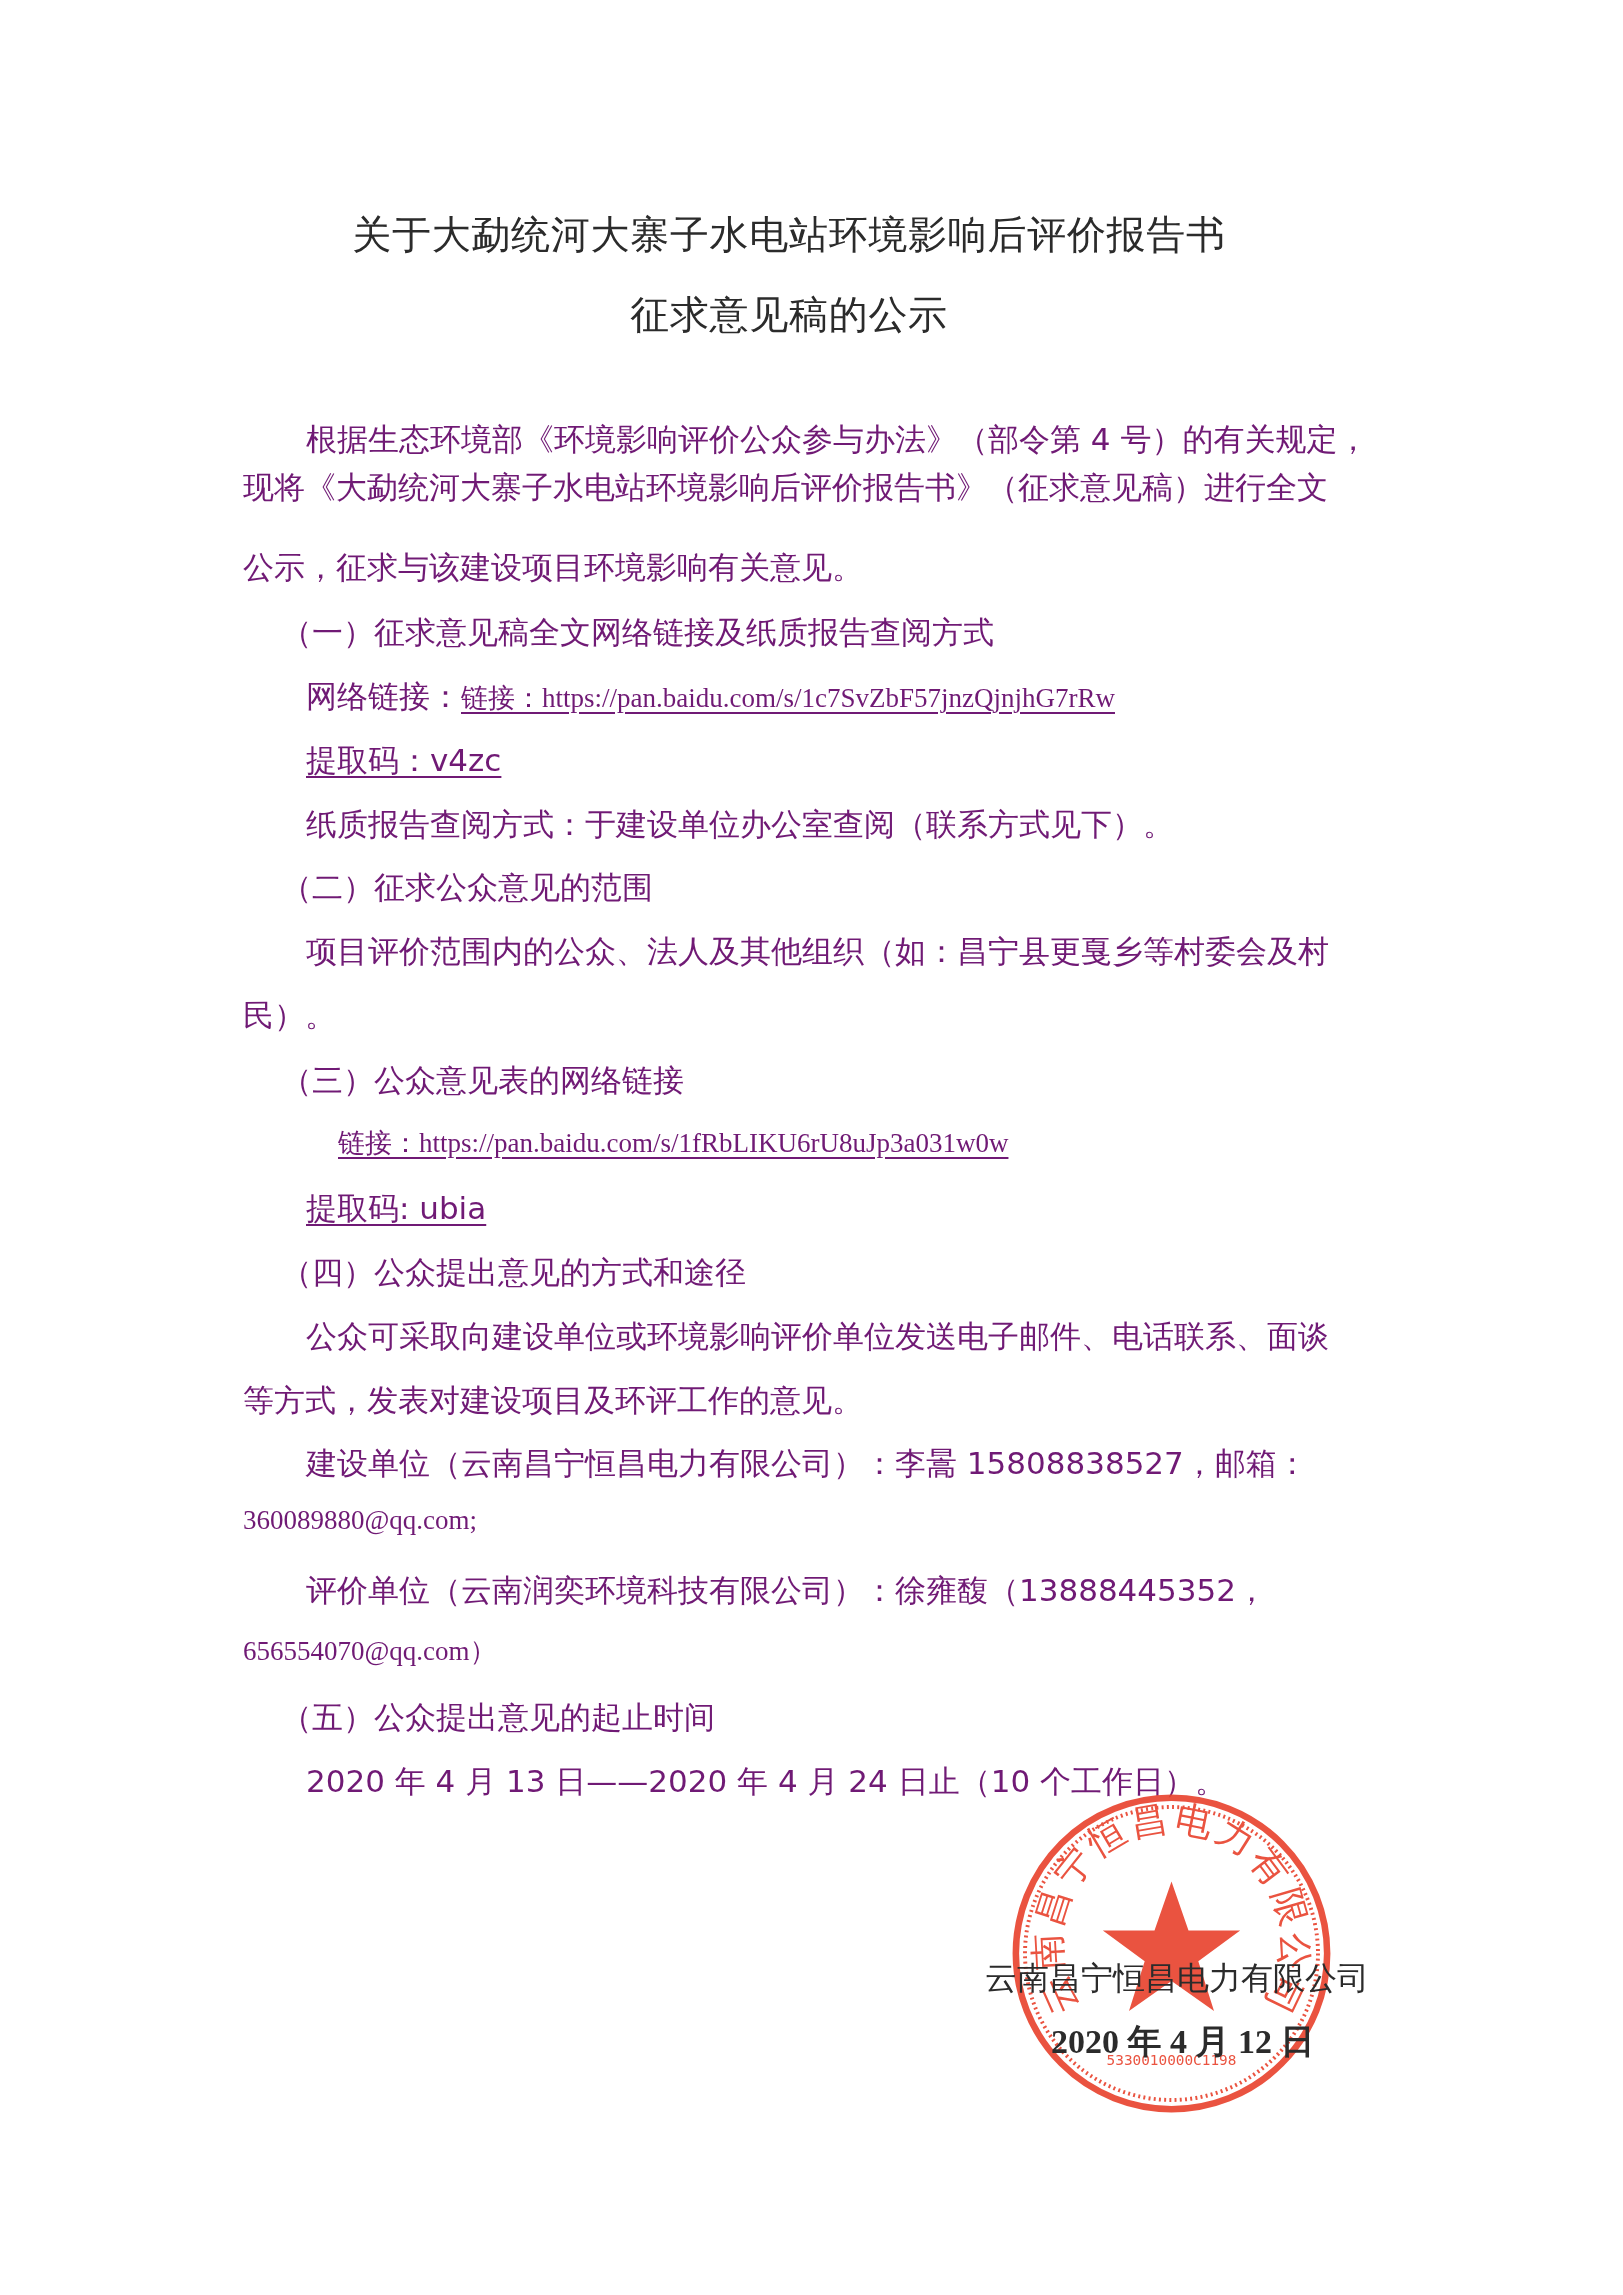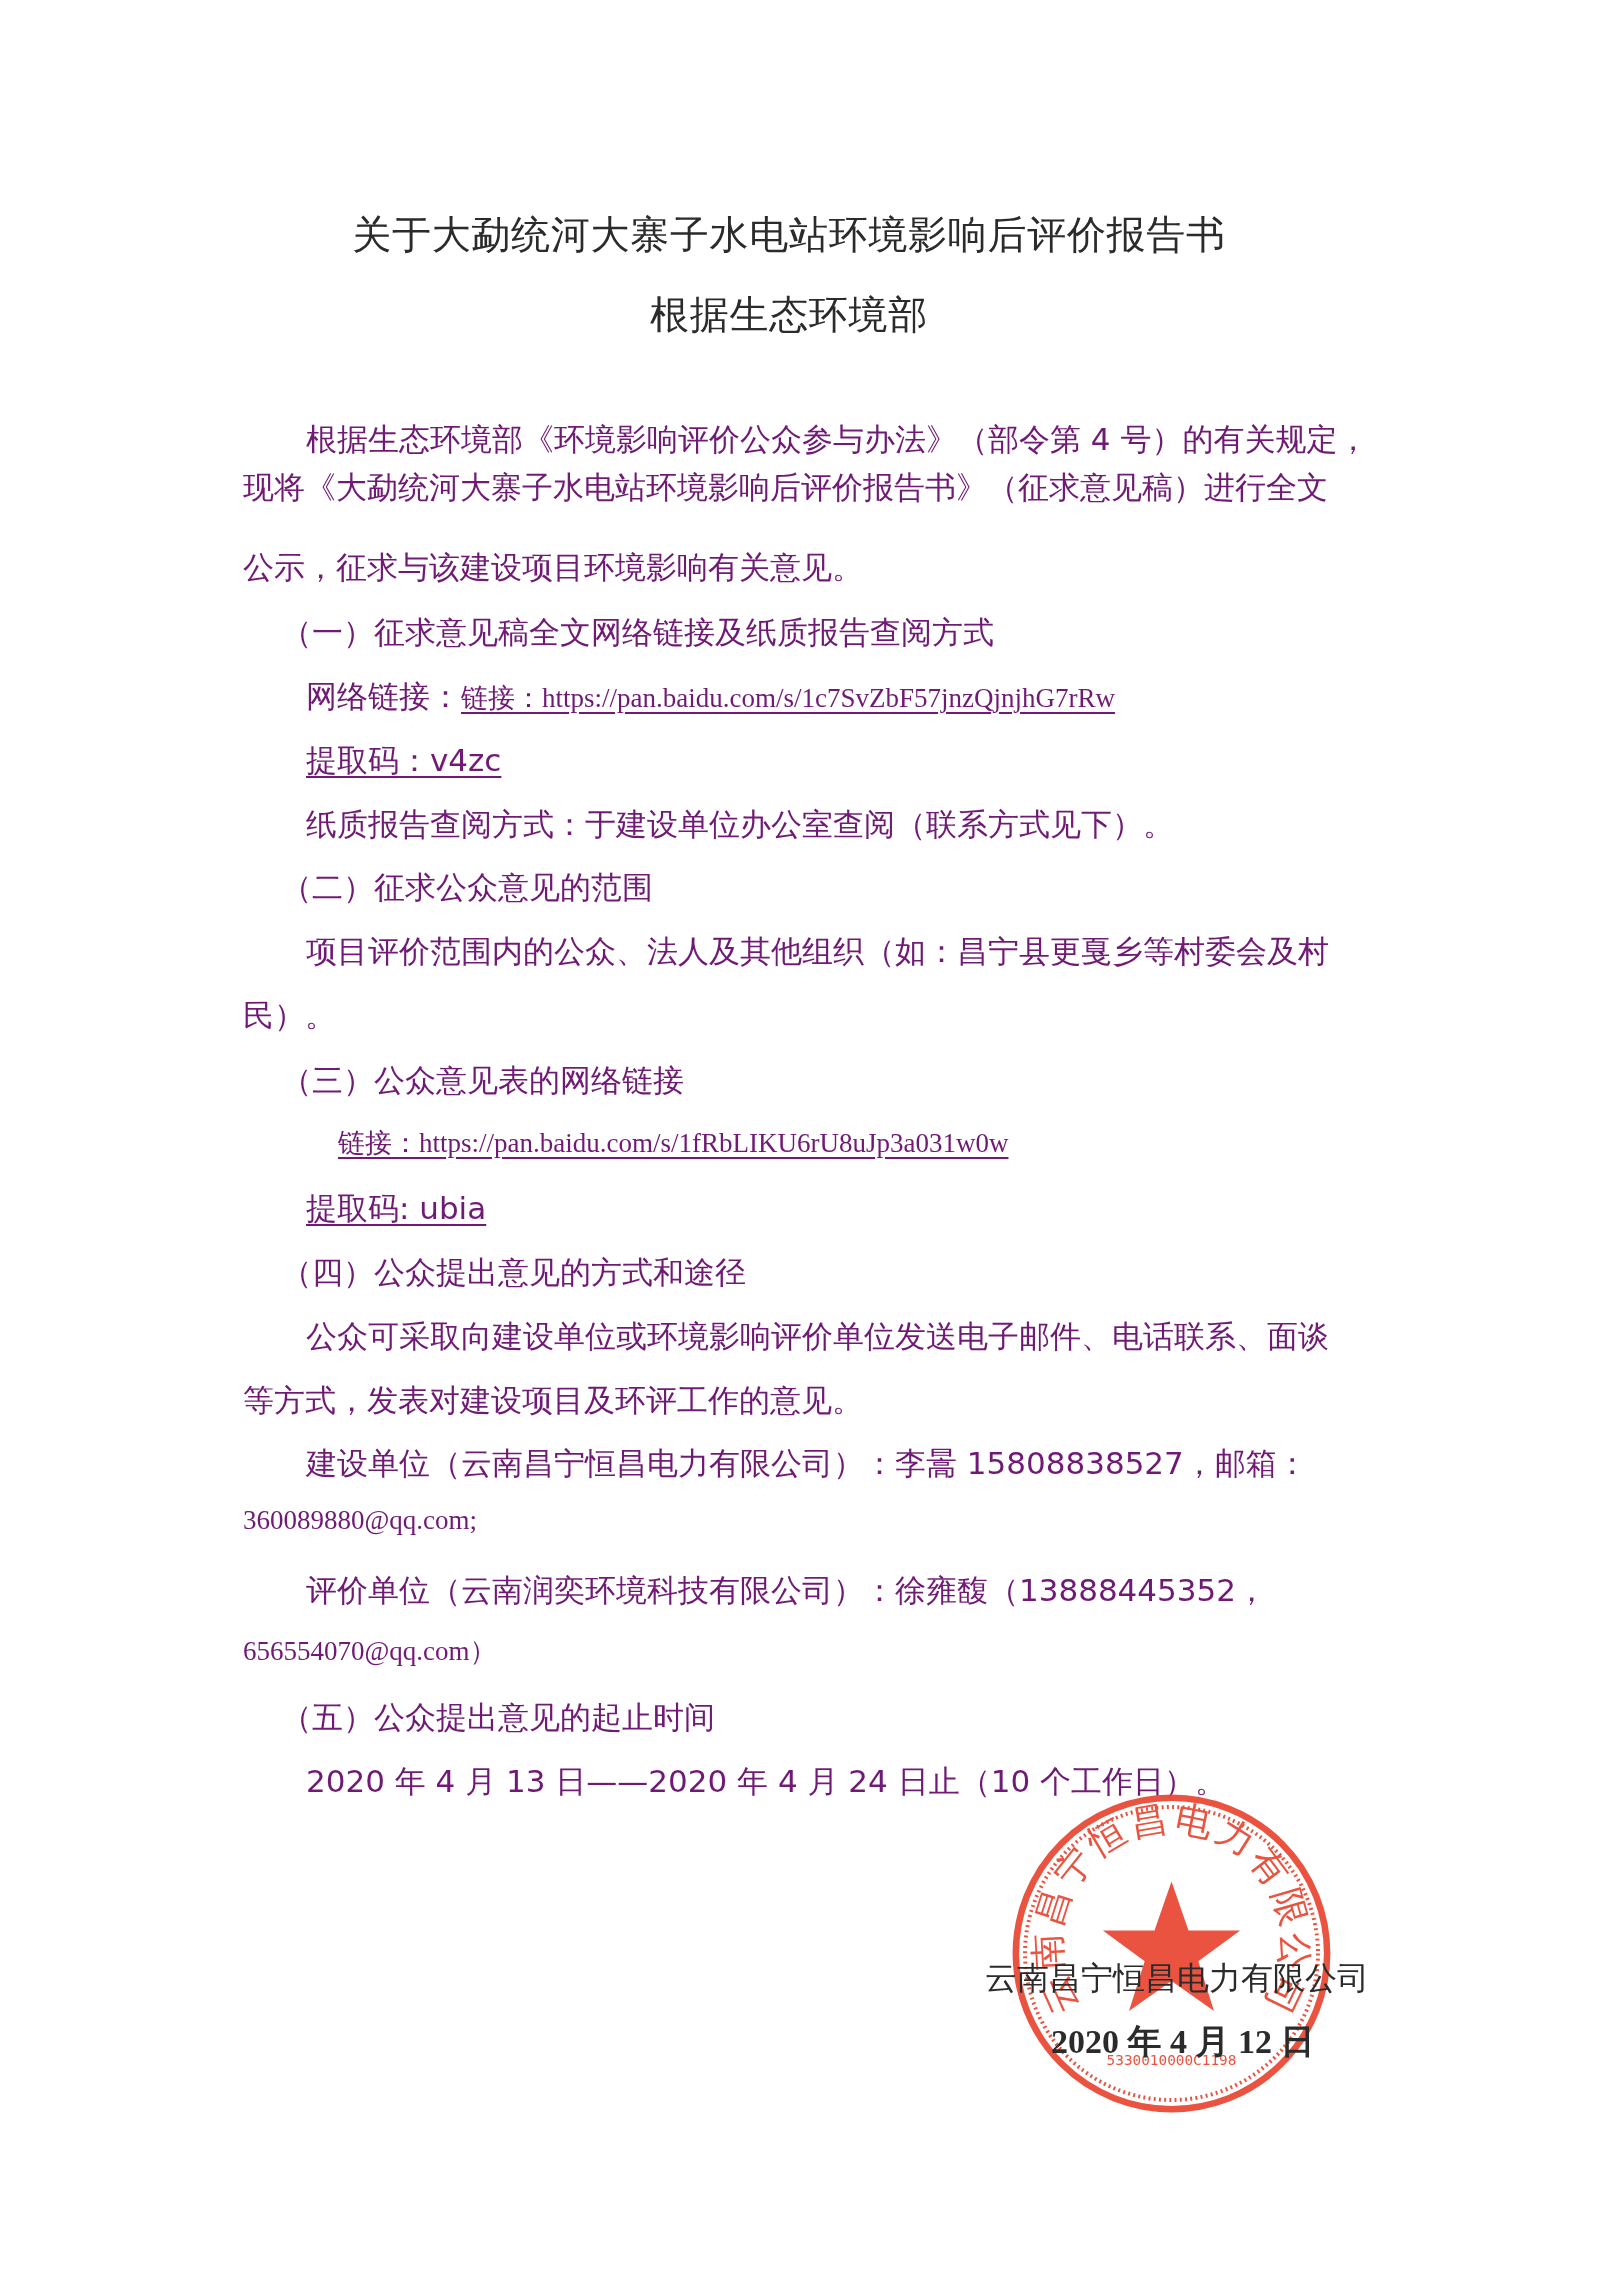--- a/index.html
+++ b/index.html
@@ -15,21 +15,21 @@
   .sig { position:absolute; font-size:32px; white-space:nowrap; color:#2b2b2b; z-index:3; }
   .date { font-family:"Liberation Serif", serif; font-weight:bold; font-size:34px; }
   .seal { position:absolute; left:1008px; top:1790px; width:327px; height:327px; z-index:2; opacity:0.9; }
 </style>
 </head>
 <body>
 
 <div>
 
   <div class="title t1">关于大勐统河大寨子水电站环境影响后评价报告书</div>
-  <div class="title t2">根据生态环境部</div>
+  <div class="title t2">征求意见稿的公示</div>
 
   <div class="line" style="left:306px; top:419px;">根据生态环境部《环境影响评价公众参与办法》（部令第 4 号）的有关规定，</div>
   <div class="line" style="left:243px; top:467px;">现将《大勐统河大寨子水电站环境影响后评价报告书》（征求意见稿）进行全文</div>
   <div class="line" style="left:243px; top:547px;">公示，征求与该建设项目环境影响有关意见。</div>
 
   <div class="line" style="left:281px; top:612px;">（一）征求意见稿全文网络链接及纸质报告查阅方式</div>
   <div class="line" style="left:306px; top:676px;">
     <span>网络链接：</span><span class="ul latin">链接：https://pan.baidu.com/s/1c7SvZbF57jnzQjnjhG7rRw</span>
   </div>
   <div class="line ul" style="left:306px; top:740px;">提取码：v4zc</div>

